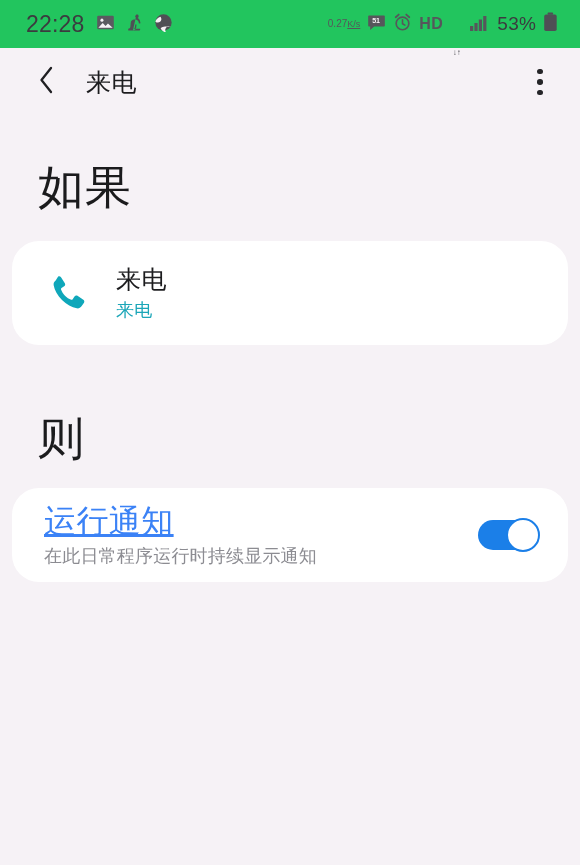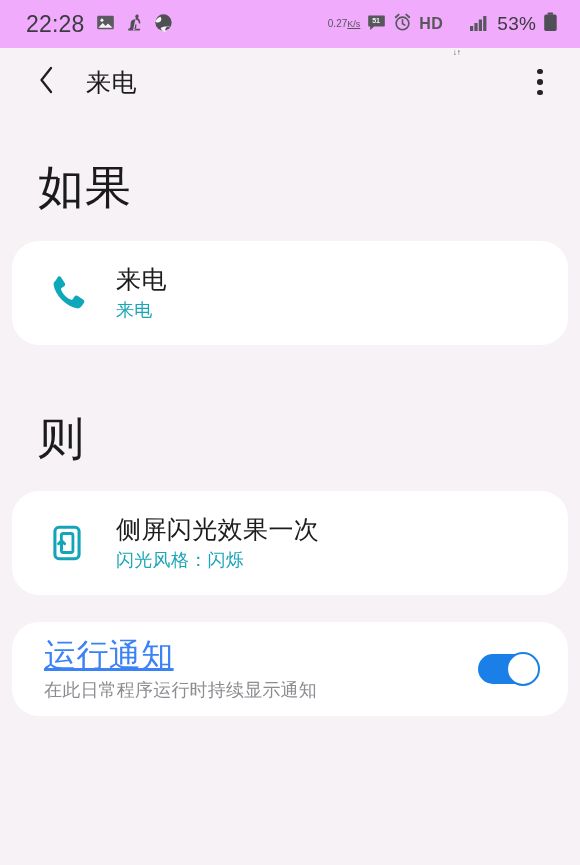--- a/index.html
+++ b/index.html
@@ -17,21 +17,21 @@
   }
 
   
   .status-bar {
     height: 48px;
     display: flex;
     align-items: center;
     justify-content: space-between;
     padding: 0 22px 0 26px;
     box-sizing: border-box;
-    background: #f0abfc;
+    background: #22c55e;
   }
   .status-left {
     display: flex;
     align-items: center;
     gap: 11px;
   }
   .status-time {
     font-size: 23px;
     color: #3b3b3f;
     letter-spacing: 0.2px;
@@ -331,36 +331,20 @@
       </div>
       <div class="row-text">
         <div class="row-title">来电</div>
         <div class="row-sub">来电</div>
       </div>
     </div>
   </div>
 
   <div class="section-title sec-then">则</div>
 
-  <div class="card card-then">
-    <div class="row">
-      <div class="row-icon">
-        <svg width="36" height="36" viewBox="0 0 28 28">
-          <rect x="4.6" y="1.8" width="18.8" height="24.4" rx="3.2" fill="none" stroke="#12a5b7" stroke-width="2.4"></rect>
-          <rect x="9.6" y="6.6" width="9" height="14.8" rx="1.6" fill="none" stroke="#12a5b7" stroke-width="2.2"></rect>
-          <path d="M9.8 18.4V12.6" stroke="#12a5b7" stroke-width="2.2" stroke-linecap="round"></path>
-          <path d="M7.4 14.6l2.4-2.4 2.4 2.4" fill="none" stroke="#12a5b7" stroke-width="2.2" stroke-linecap="round" stroke-linejoin="round"></path>
-        </svg>
-      </div>
-      <div class="row-text">
-        <div class="row-title">侧屏闪光效果一次</div>
-        <div class="row-sub">闪光风格：闪烁</div>
-      </div>
-    </div>
-  </div>
 
   <div class="card card-notif">
     <div class="notif-row">
       <div class="notif-text">
         <div class="notif-title">运行通知</div>
         <div class="notif-sub">在此日常程序运行时持续显示通知</div>
       </div>
       <div class="toggle">
         <div class="track"></div>
         <div class="thumb"></div>

